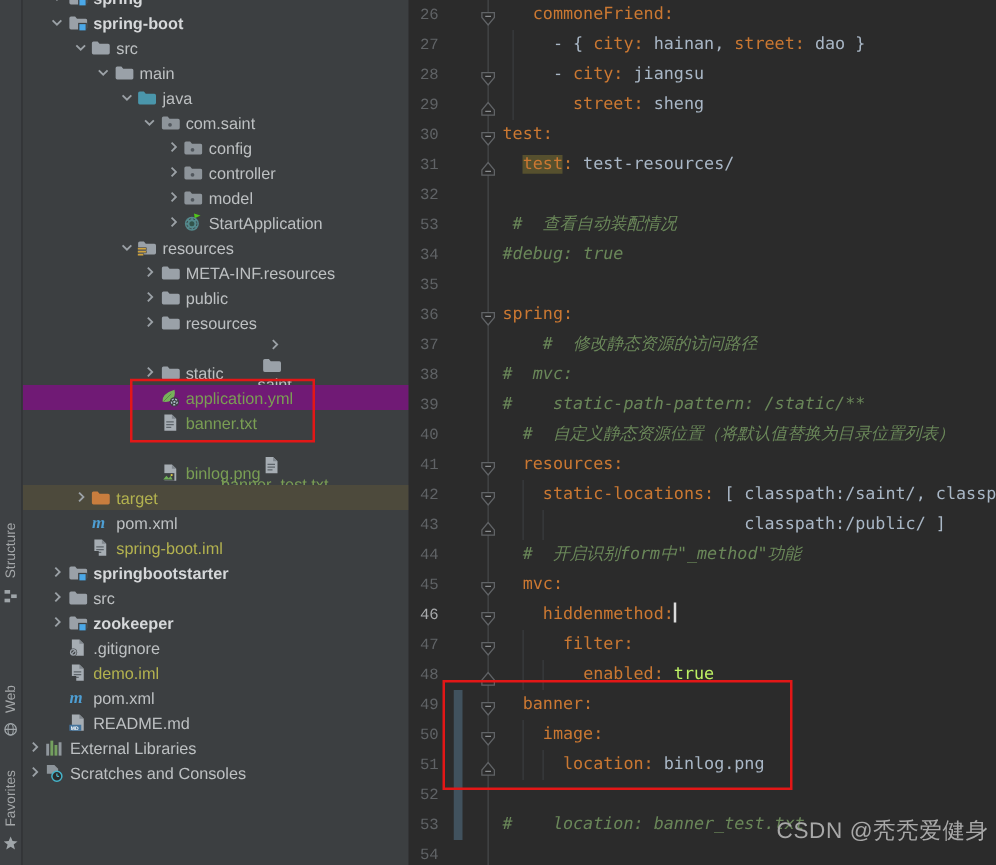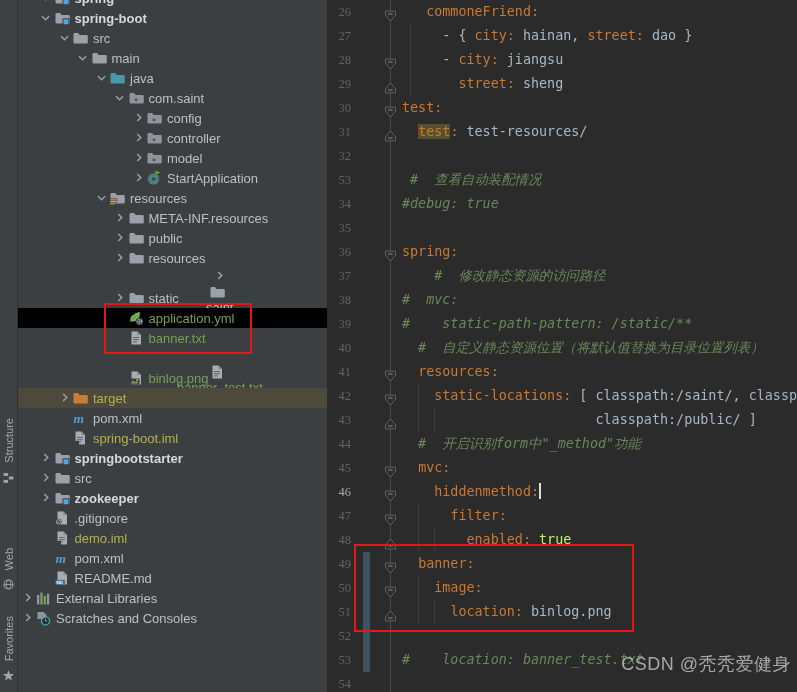--- a/index.html
+++ b/index.html
@@ -8,37 +8,37 @@
   
   .stripe{position:absolute;left:0;top:0;width:17px;height:692px;background:#3e4144;
           border-right:1px solid #303234;overflow:hidden;z-index:3;}
   .stripe-btn{position:absolute;left:0;width:17px;display:flex;flex-direction:column;
               align-items:center;gap:7px;cursor:pointer;}
   .vlabel{writing-mode:vertical-rl;transform:rotate(180deg);font-size:11px;color:#a4a7a9;white-space:nowrap;}
   .sicon{width:13px;height:13px;display:block;}
   
   .tree{position:absolute;left:18px;top:0;width:309px;height:692px;background:#3c3f41;overflow:hidden;z-index:1;}
   .trow{position:relative;height:20px;display:flex;align-items:center;white-space:nowrap;cursor:pointer;}
-  .trow.selected{background:#000000;}
+  .trow.selected{background:#701a75;}
   .trow.hovered{background:#4d4a3c;}
   .chev{width:15px;height:16px;flex:none;display:flex;align-items:center;justify-content:center;}
   .ticon{width:16px;height:16px;flex:none;margin-right:5px;}
   .ticon svg,.chev svg{display:block;}
   .tlabel{font-size:13px;color:#bdc0c2;}
   .tlabel.bold{font-weight:bold;color:#d6d8da;}
   .tlabel.green{color:#7a9e54;}
   .tlabel.yellow{color:#b3b24f;}
   
   .editor{position:absolute;left:327px;top:0;width:470px;height:692px;background:#2b2b2b;overflow:hidden;z-index:2;}
   .fold-track{position:absolute;left:63px;top:0;width:1px;height:692px;background:#47494b;z-index:0;}
   .guide{position:absolute;width:1px;background:#3a3d3f;z-index:0;}
   .eline{position:relative;height:24px;z-index:1;font-family:"DejaVu Sans Mono",monospace;
          font-size:13.4px;line-height:24px;white-space:pre;}
   .lnum{position:absolute;left:0;top:0;width:24px;text-align:right;color:#606366;font-size:12.5px;
-        font-family:Liberation Serif, serif;}
+        font-family:Liberation Mono, monospace;}
   .lnum.cur{color:#a8aaac;}
   .chbar{position:absolute;left:36px;top:0;width:7px;height:24px;background:#41525e;}
   .foldm{position:absolute;left:57px;top:6px;width:13px;height:12px;cursor:pointer;}
   .ecode{position:absolute;left:75px;top:0;right:0;cursor:text;}
   .seg{color:#a9b7c6;}
   .seg.key{color:#cb7832;} .seg.val{color:#a9b7c6;}
   .seg.comment{color:#6a8759;font-style:italic;} .seg.bool{color:#bef264;}
   .seg.hl{background:#56502e;}
   .caret{display:inline-block;width:2px;height:16px;background:#dcdcdc;vertical-align:-3px;}
   

